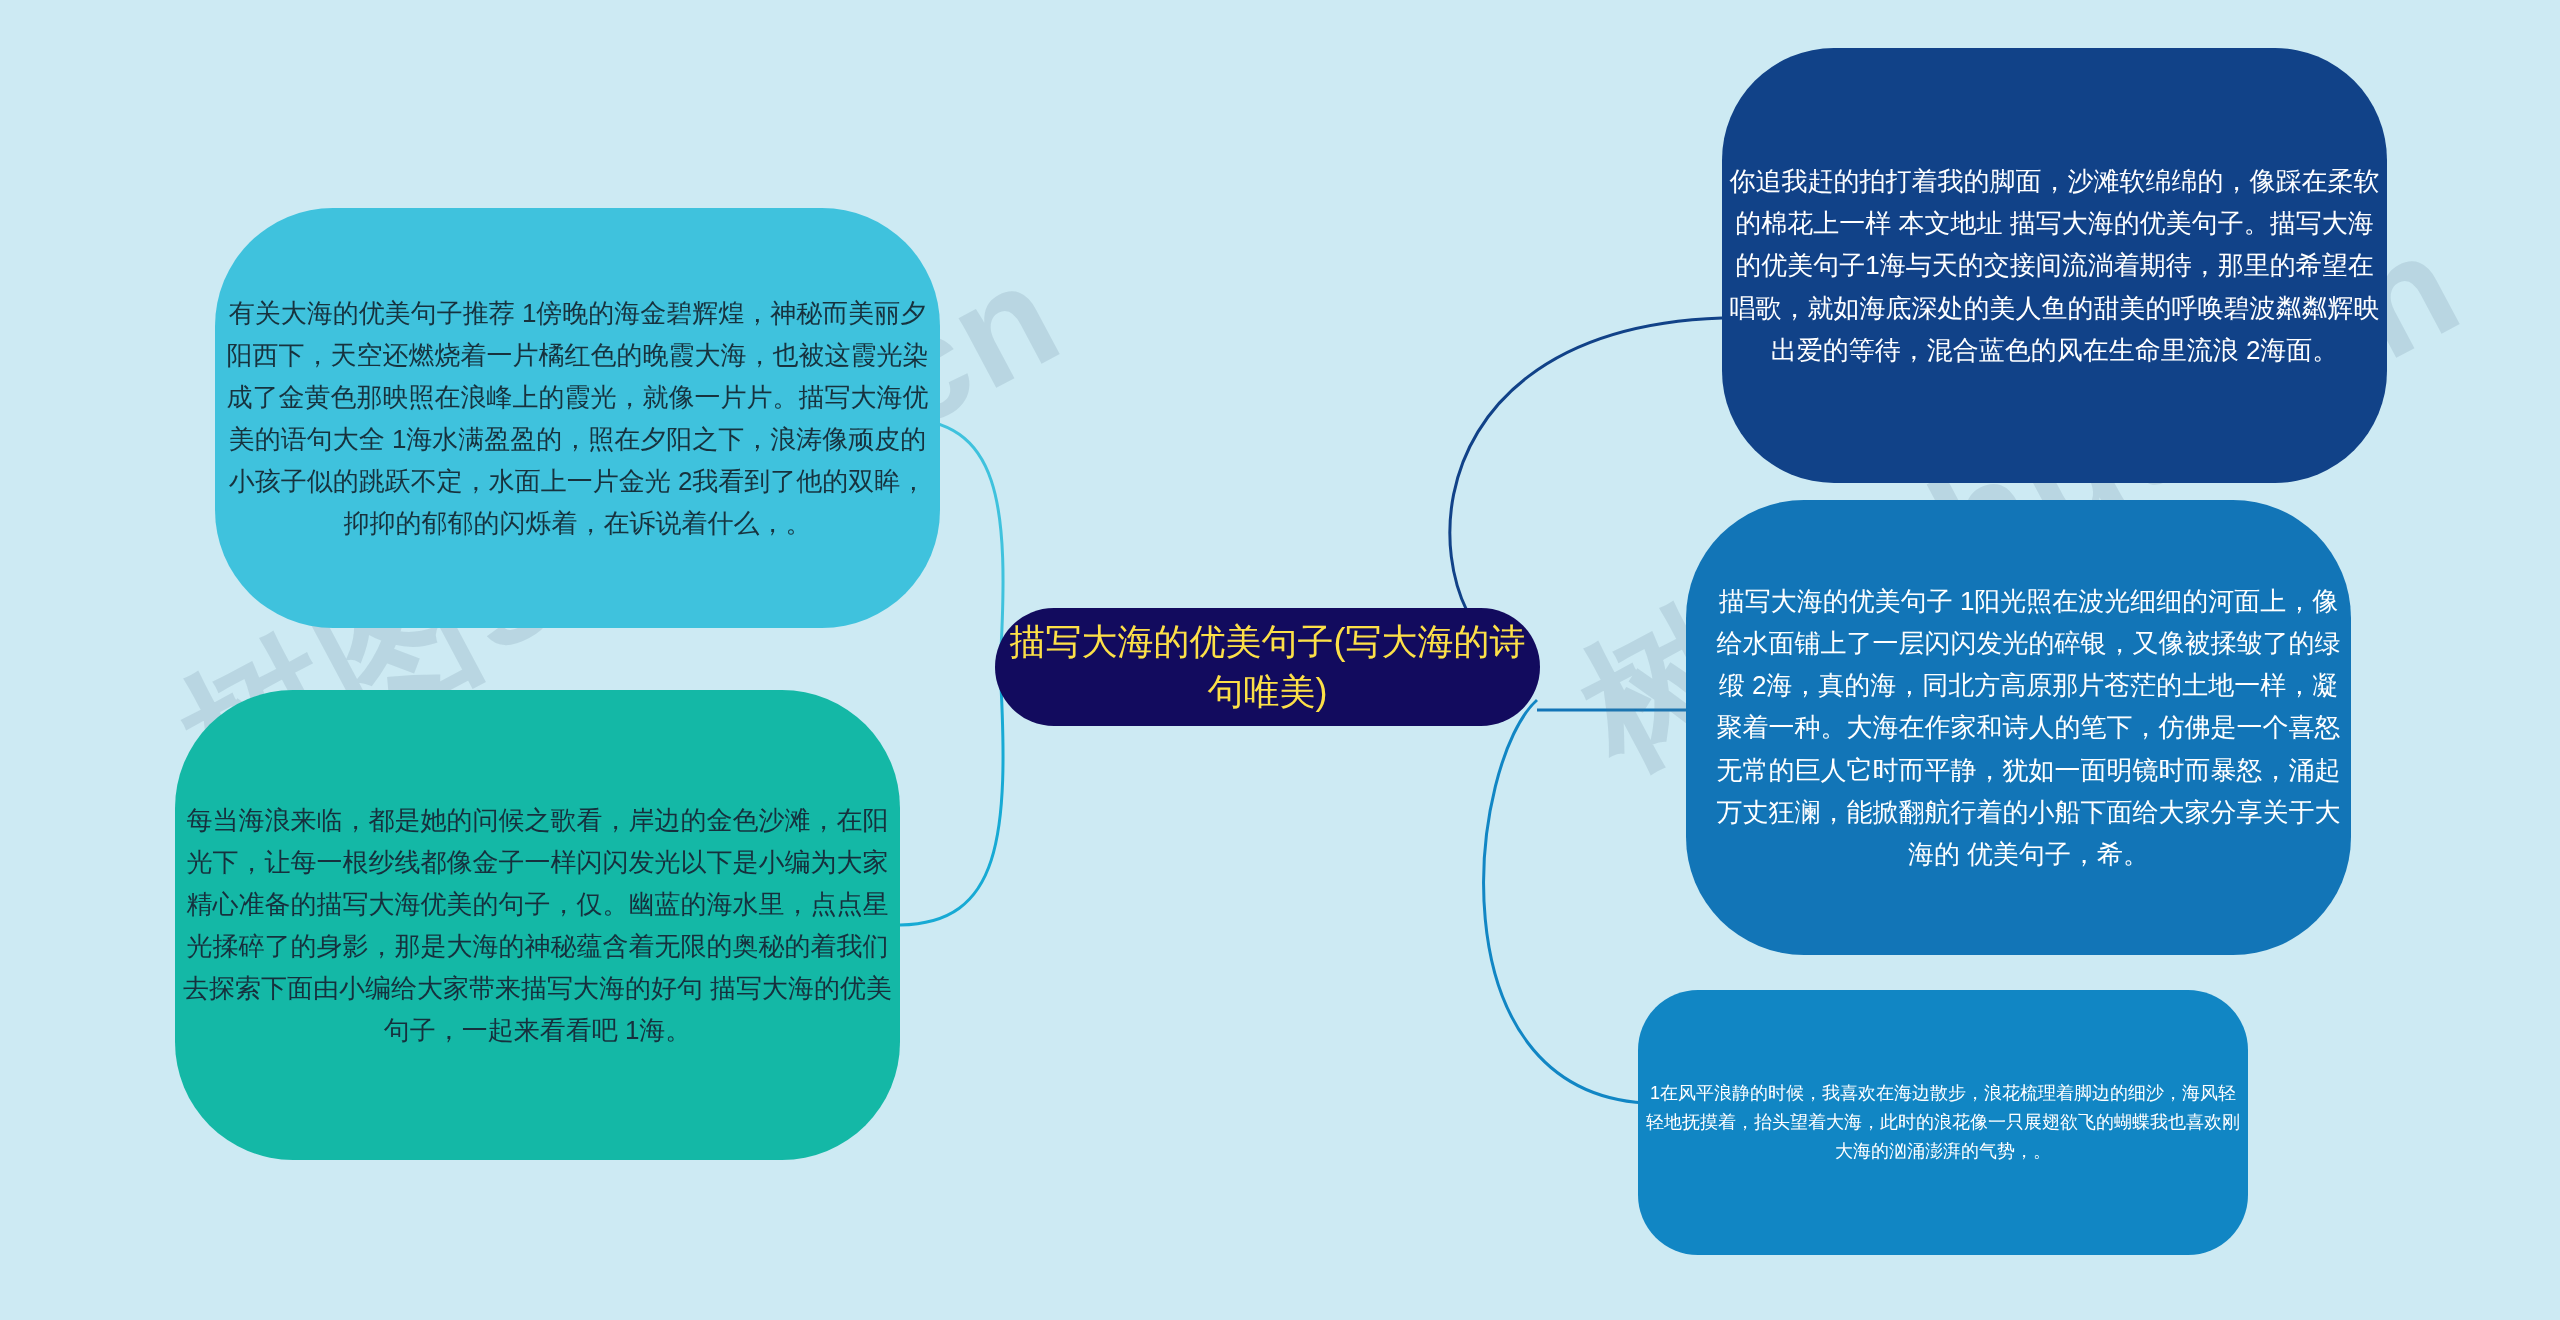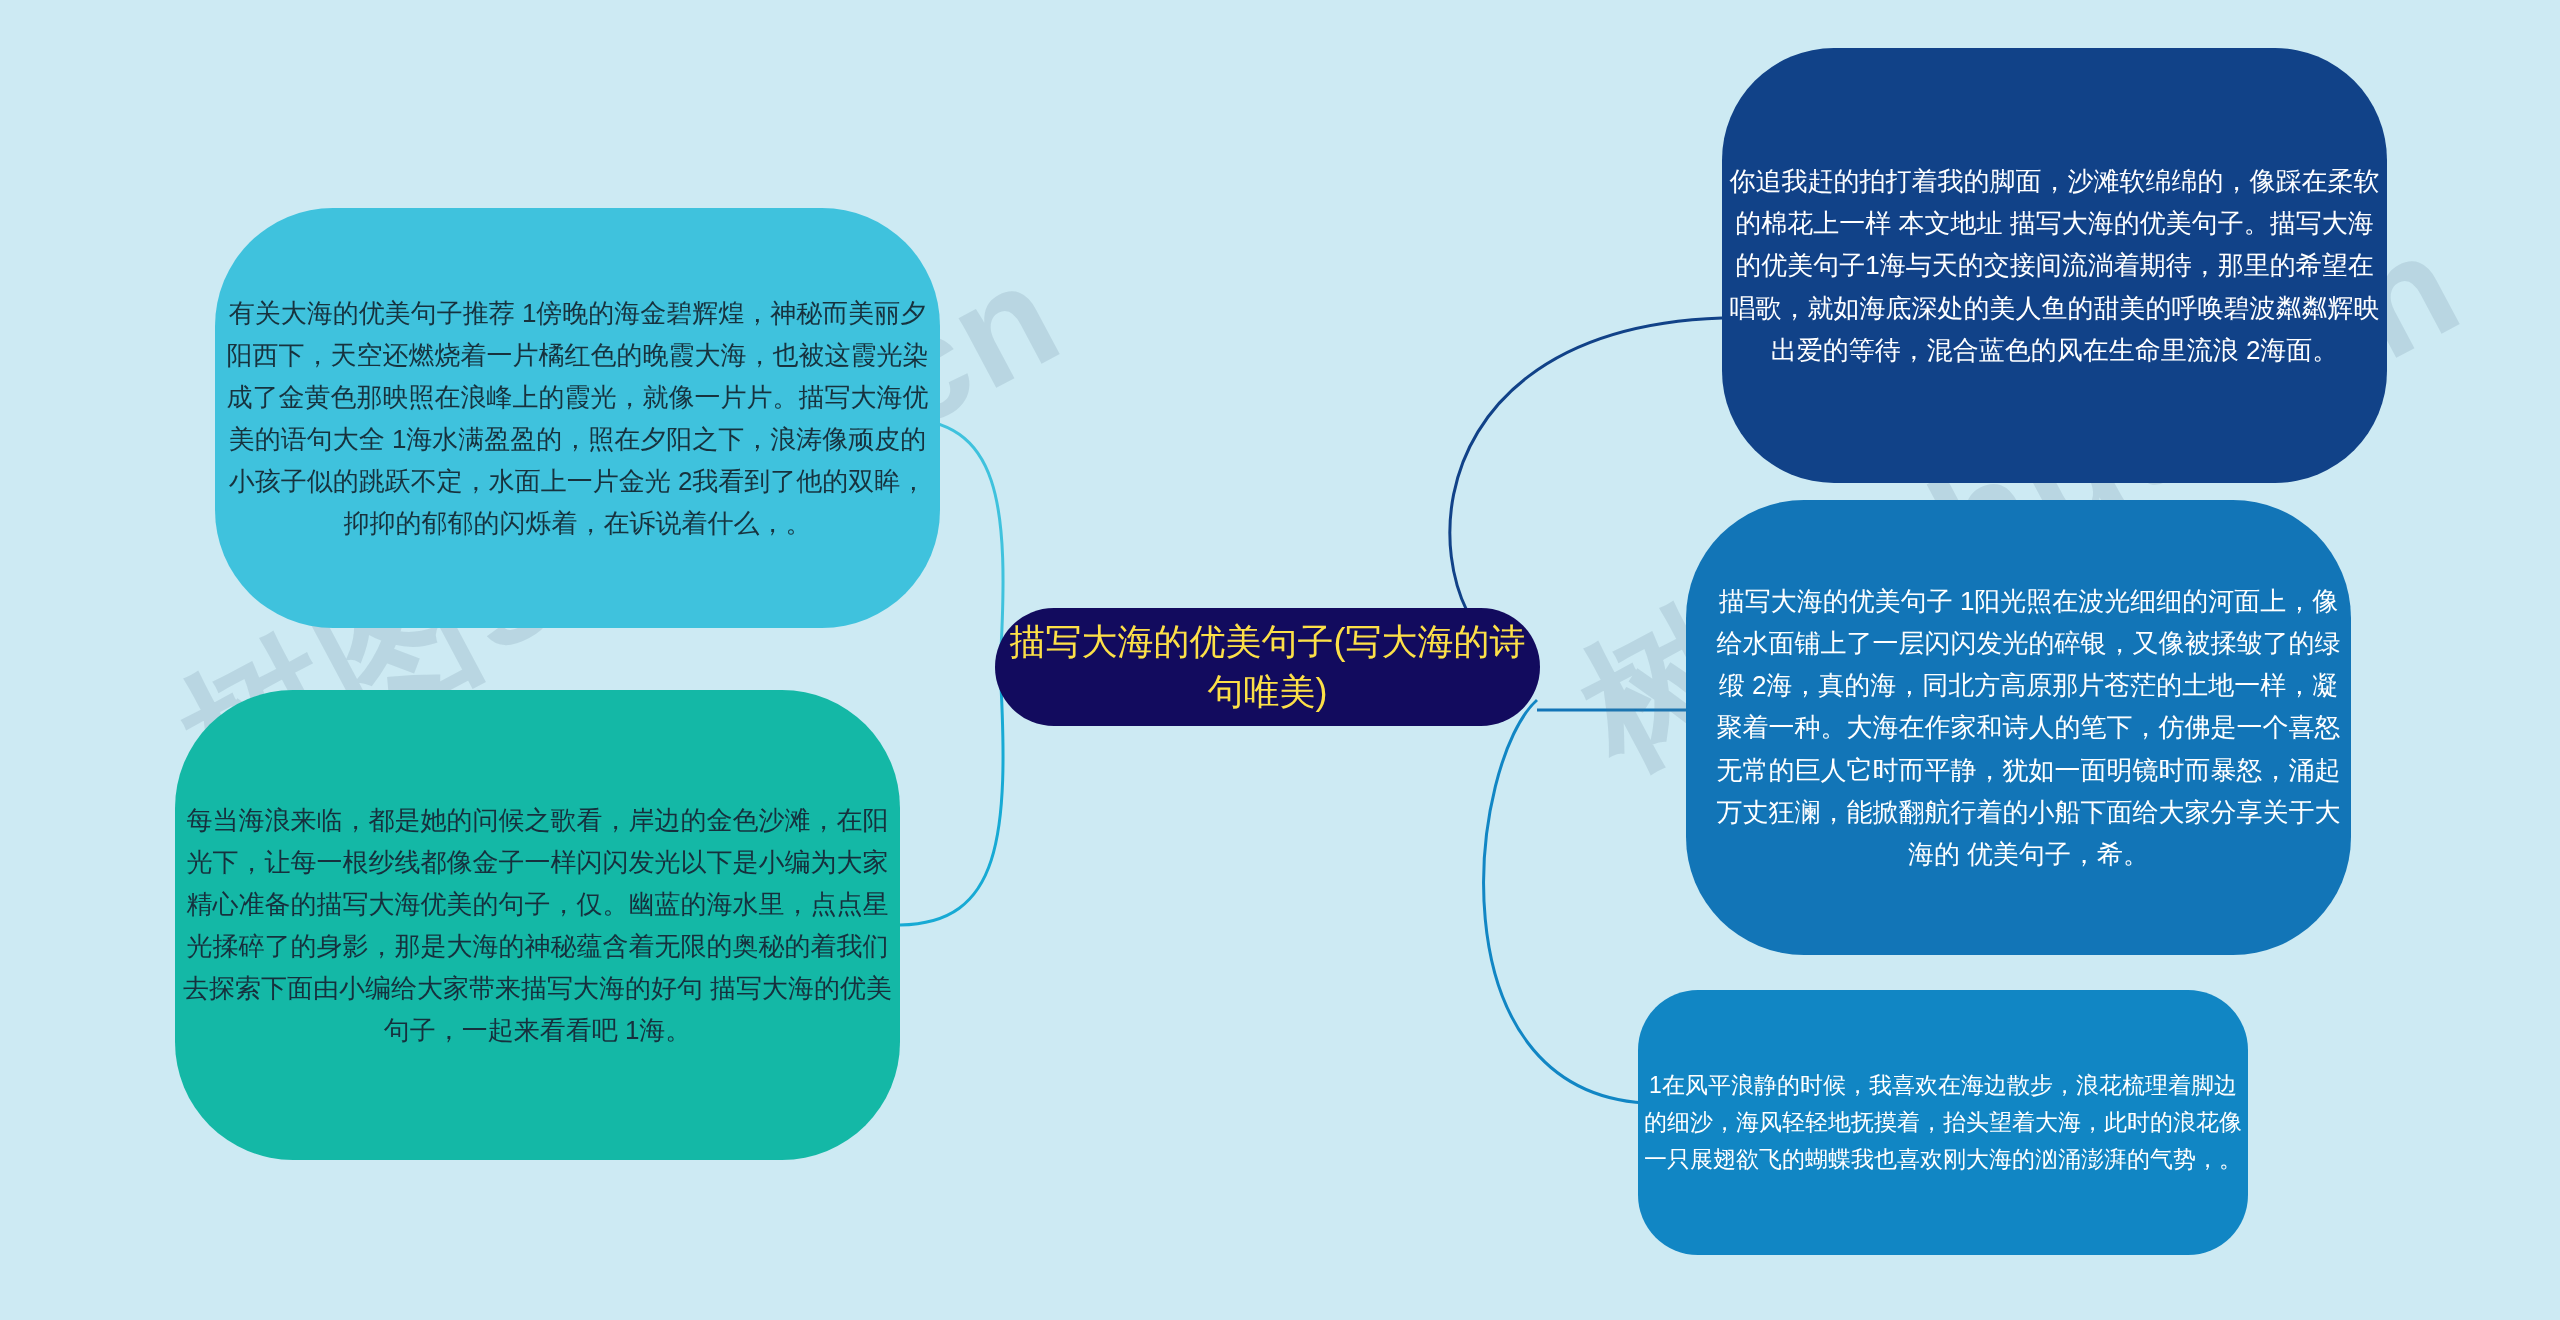--- a/index.html
+++ b/index.html
@@ -95,21 +95,21 @@
     color: #ffffff;
     font-size: 26px;
     padding-left: 20px;
   }
   #node-br {
     left: 1638px; top: 990px;
     width: 610px; height: 265px;
     background: #1186c4;
     border-radius: 60px;
     color: #ffffff;
-    font-size: 23px;
+    font-size: 18px;
   }
 </style>
 </head>
 <body>
 
 <div id="mindmap">
 
   <svg id="edges" viewBox="0 0 2560 1320" xmlns="http://www.w3.org/2000/svg">
 
     <path d="M 900 418 C 1000 420, 1010 500, 1000 667" fill="none" stroke="#3fc2dd" stroke-width="3"></path>

